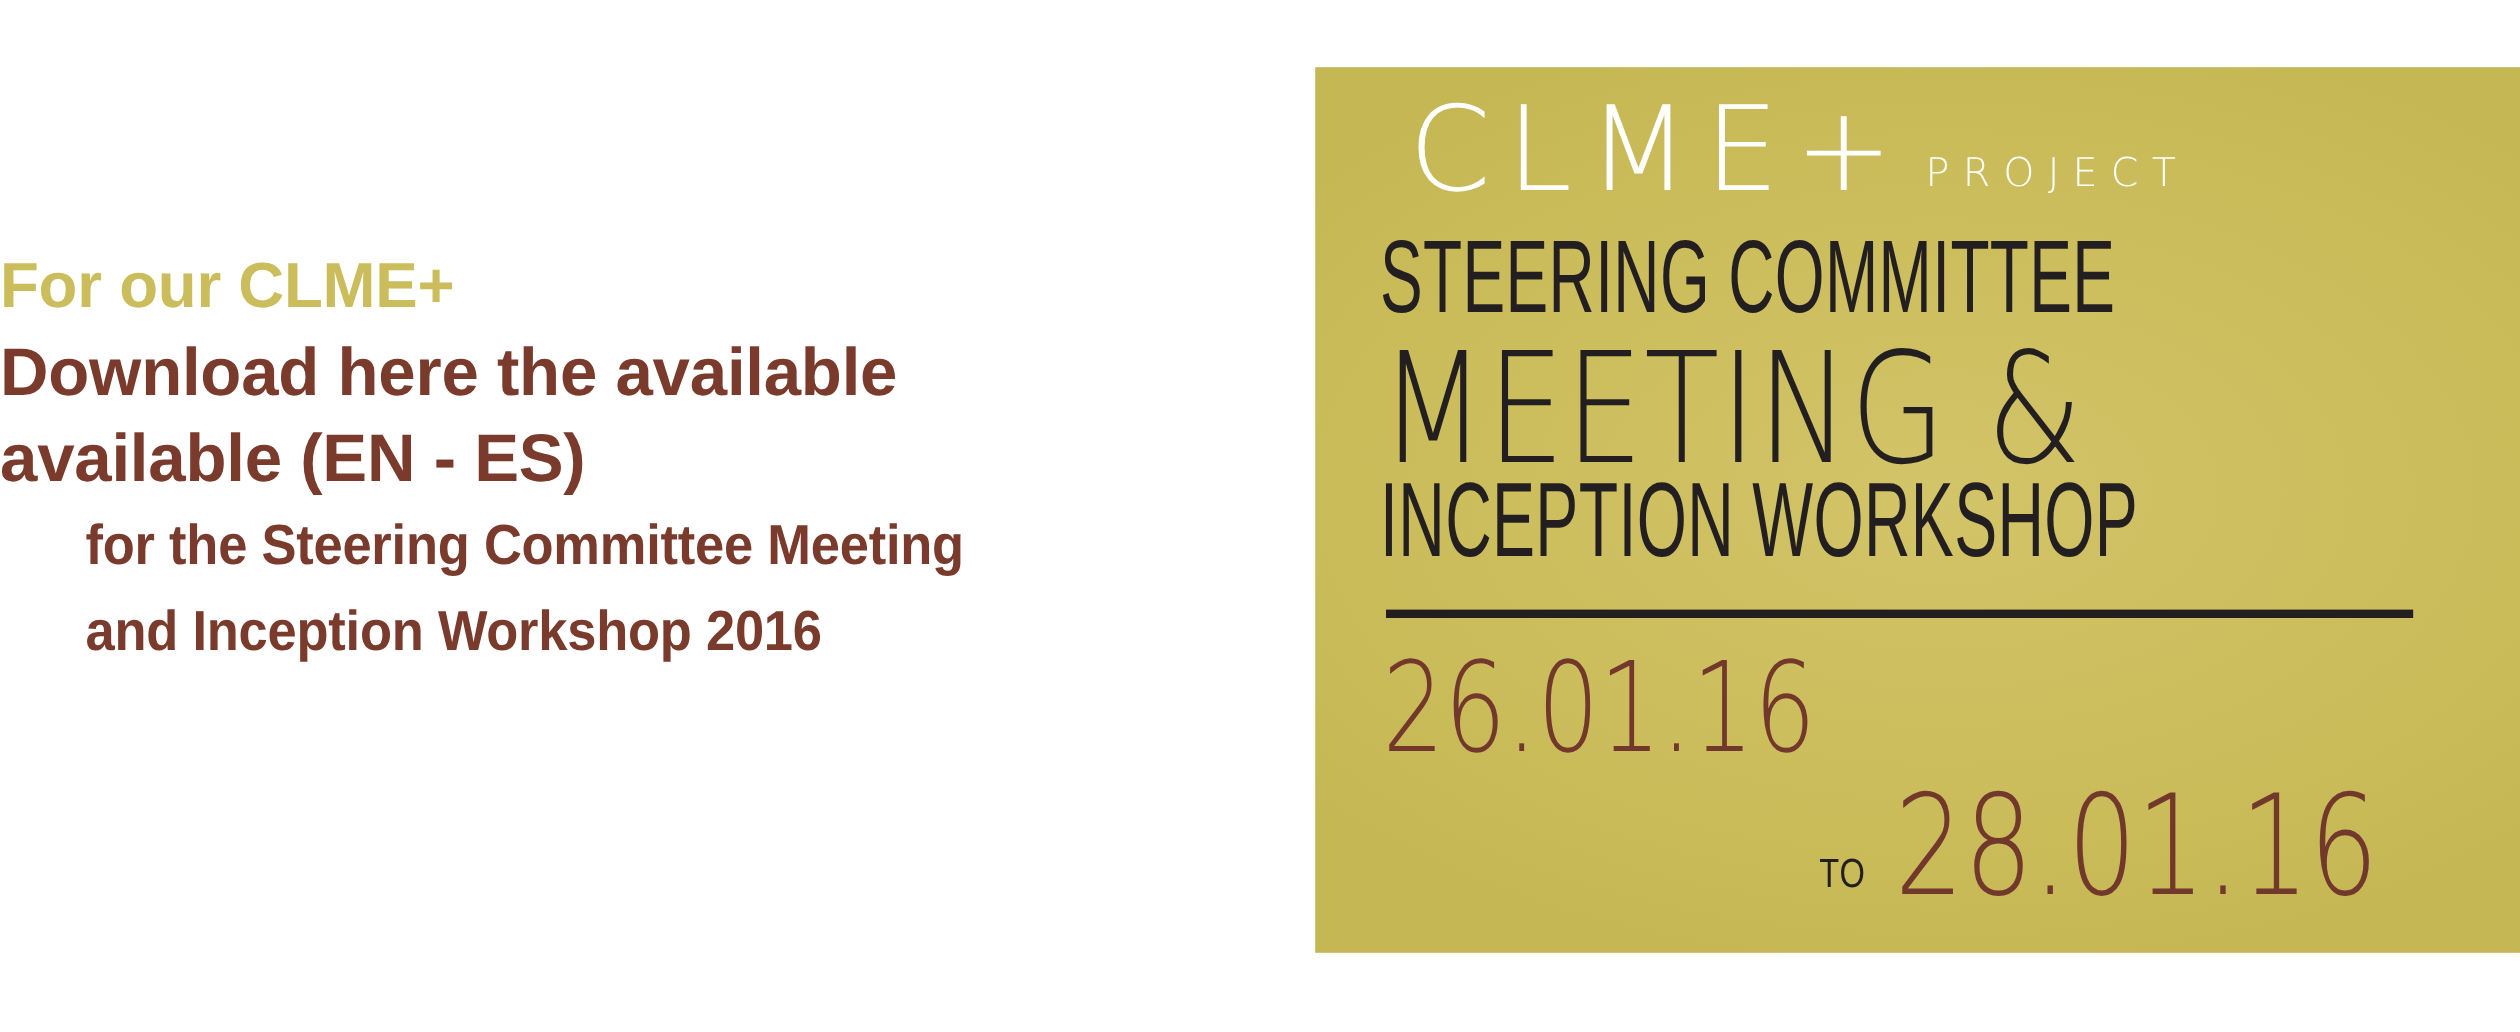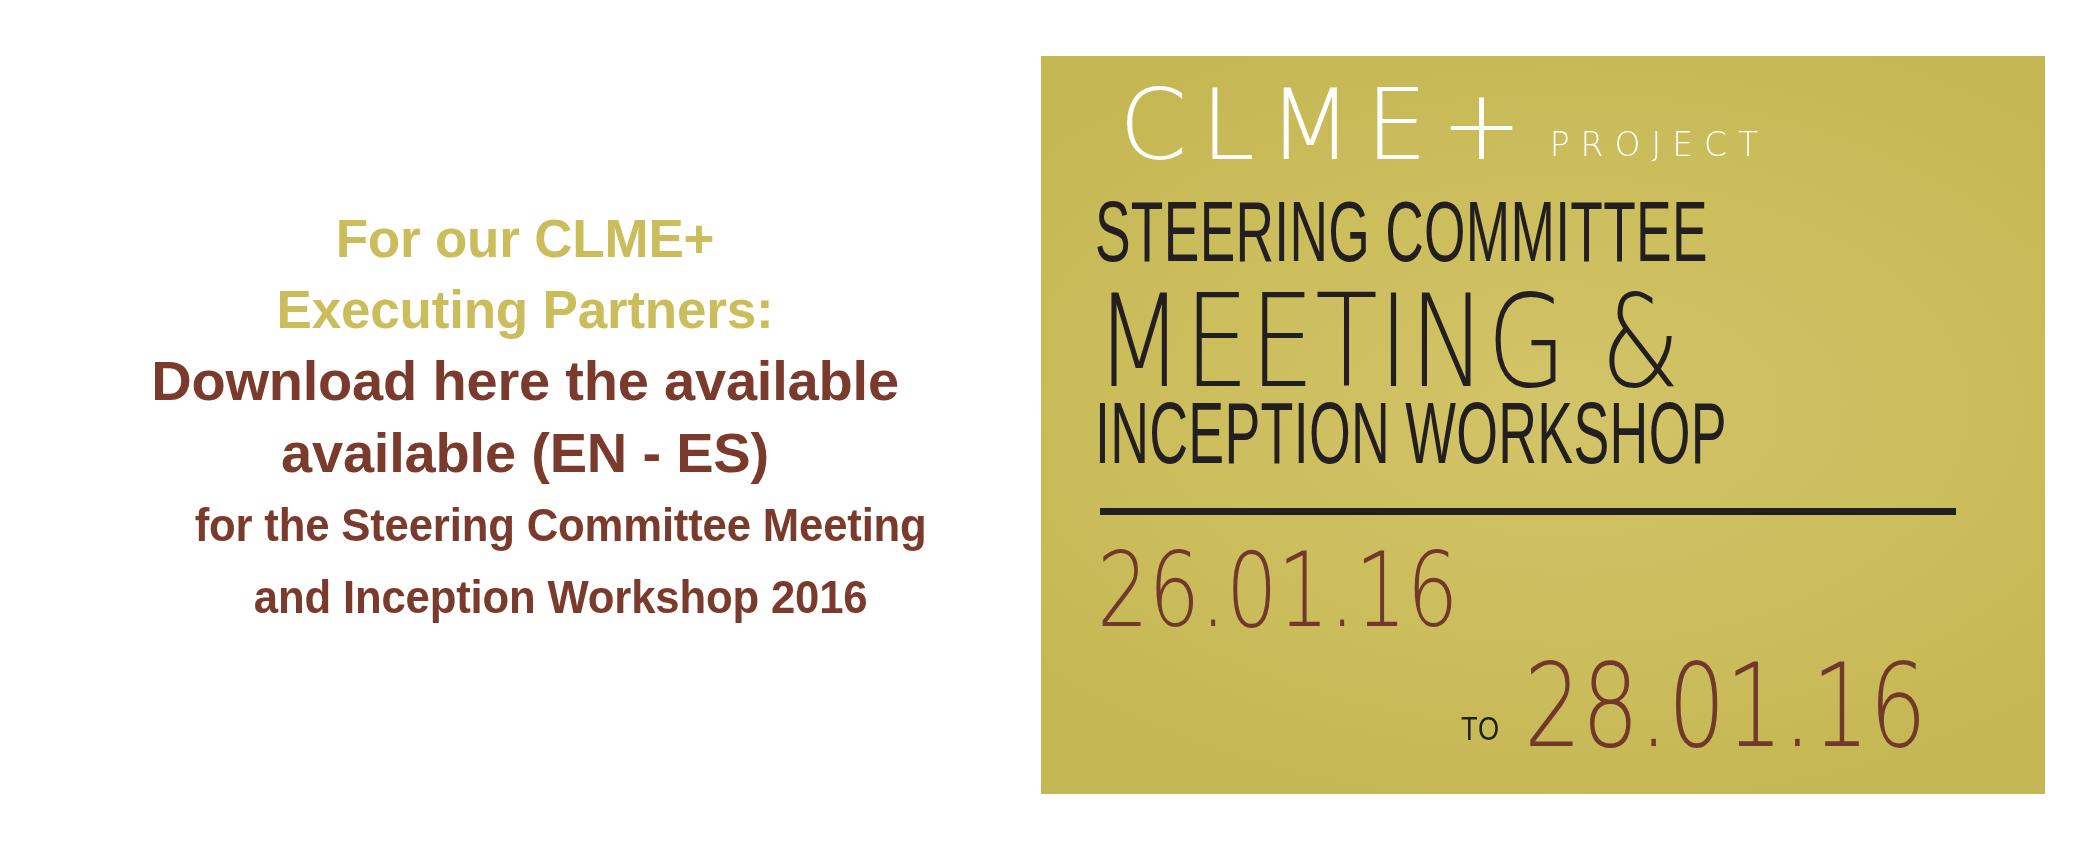--- a/index.html
+++ b/index.html
@@ -15,22 +15,21 @@
     font-family: "Liberation Sans", sans-serif;
     -webkit-font-smoothing: antialiased;
   }
 
   
   #promo-block {
     position: absolute;
     left: 0px;
     top: 203px;
     width: 1018px;
-    text-align: center;
-    padding-left: 16px;
+    text-align: left;
   }
   .promo-line {
     display: block;
     white-space: nowrap;
   }
   .promo-heading {
     color: #cbbd5b;
     font-size: 53px;
     font-weight: bold;
     line-height: 71px;
@@ -45,21 +44,21 @@
   }
   .promo-body.condensed {
     font-size: 47px;
     transform: scaleX(0.93);
     transform-origin: right center;
   }
 
   
   #banner {
     position: absolute;
-    left: 1041px;
+    left: 1096px;
     top: 56px;
     width: 1004px;
     height: 738px;
     background:
       radial-gradient(ellipse 70% 55% at 52% 48%, #d2c468 0%, #cbbd5b 62%, #c5b754 100%);
     overflow: hidden;
   }
 
   .banner-row {
     position: absolute;
@@ -179,21 +178,20 @@
     transform-origin: left bottom;
     margin-left: 14px;
     vertical-align: baseline;
   }
 </style>
 </head>
 <body>
 
 <div id="promo-block">
   <span class="promo-line promo-heading">For our CLME+</span>
-  <span class="promo-line promo-heading">Executing Partners:</span>
   <span class="promo-line promo-body">Download here the available</span>
   <span class="promo-line promo-body">available (EN - ES)</span>
   <span class="promo-line promo-body condensed">for the Steering Committee Meeting</span>
   <span class="promo-line promo-body condensed">and Inception Workshop 2016</span>
 </div>
 
 <div id="banner">
 
   <div class="banner-row" id="banner-brand-row">
     <span id="banner-brand">CLME+</span><span id="banner-project">PROJECT</span>

